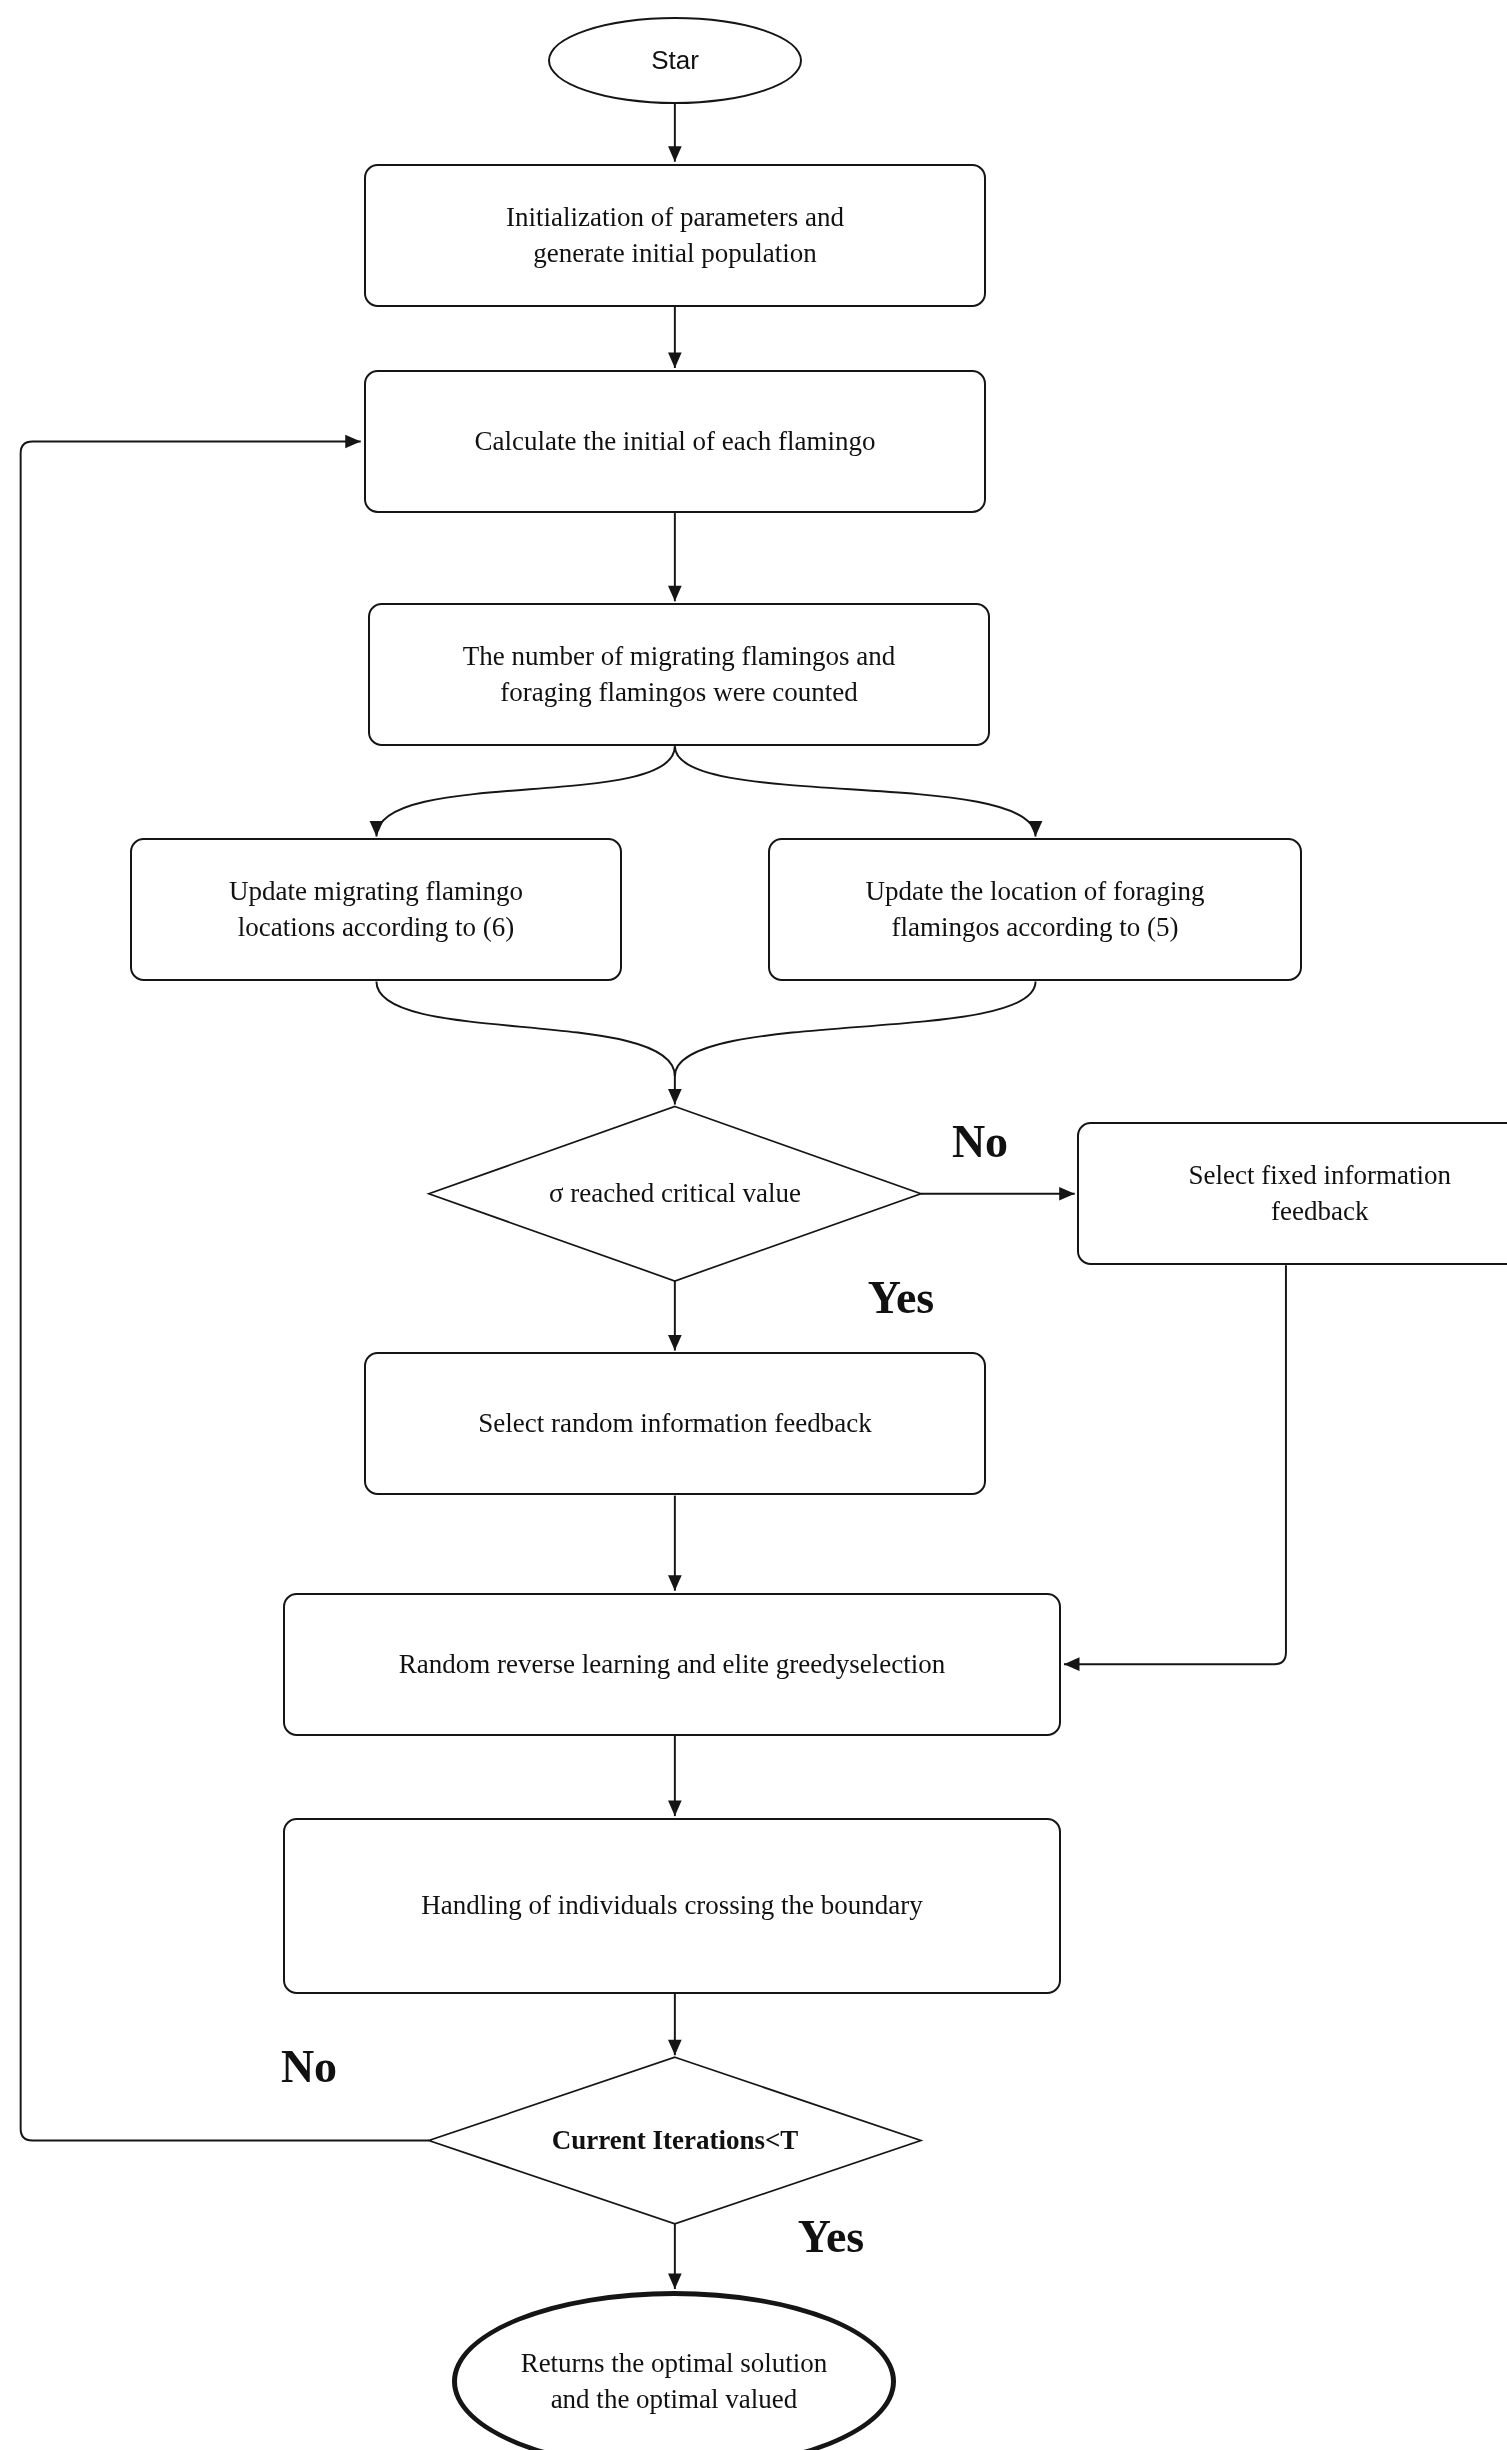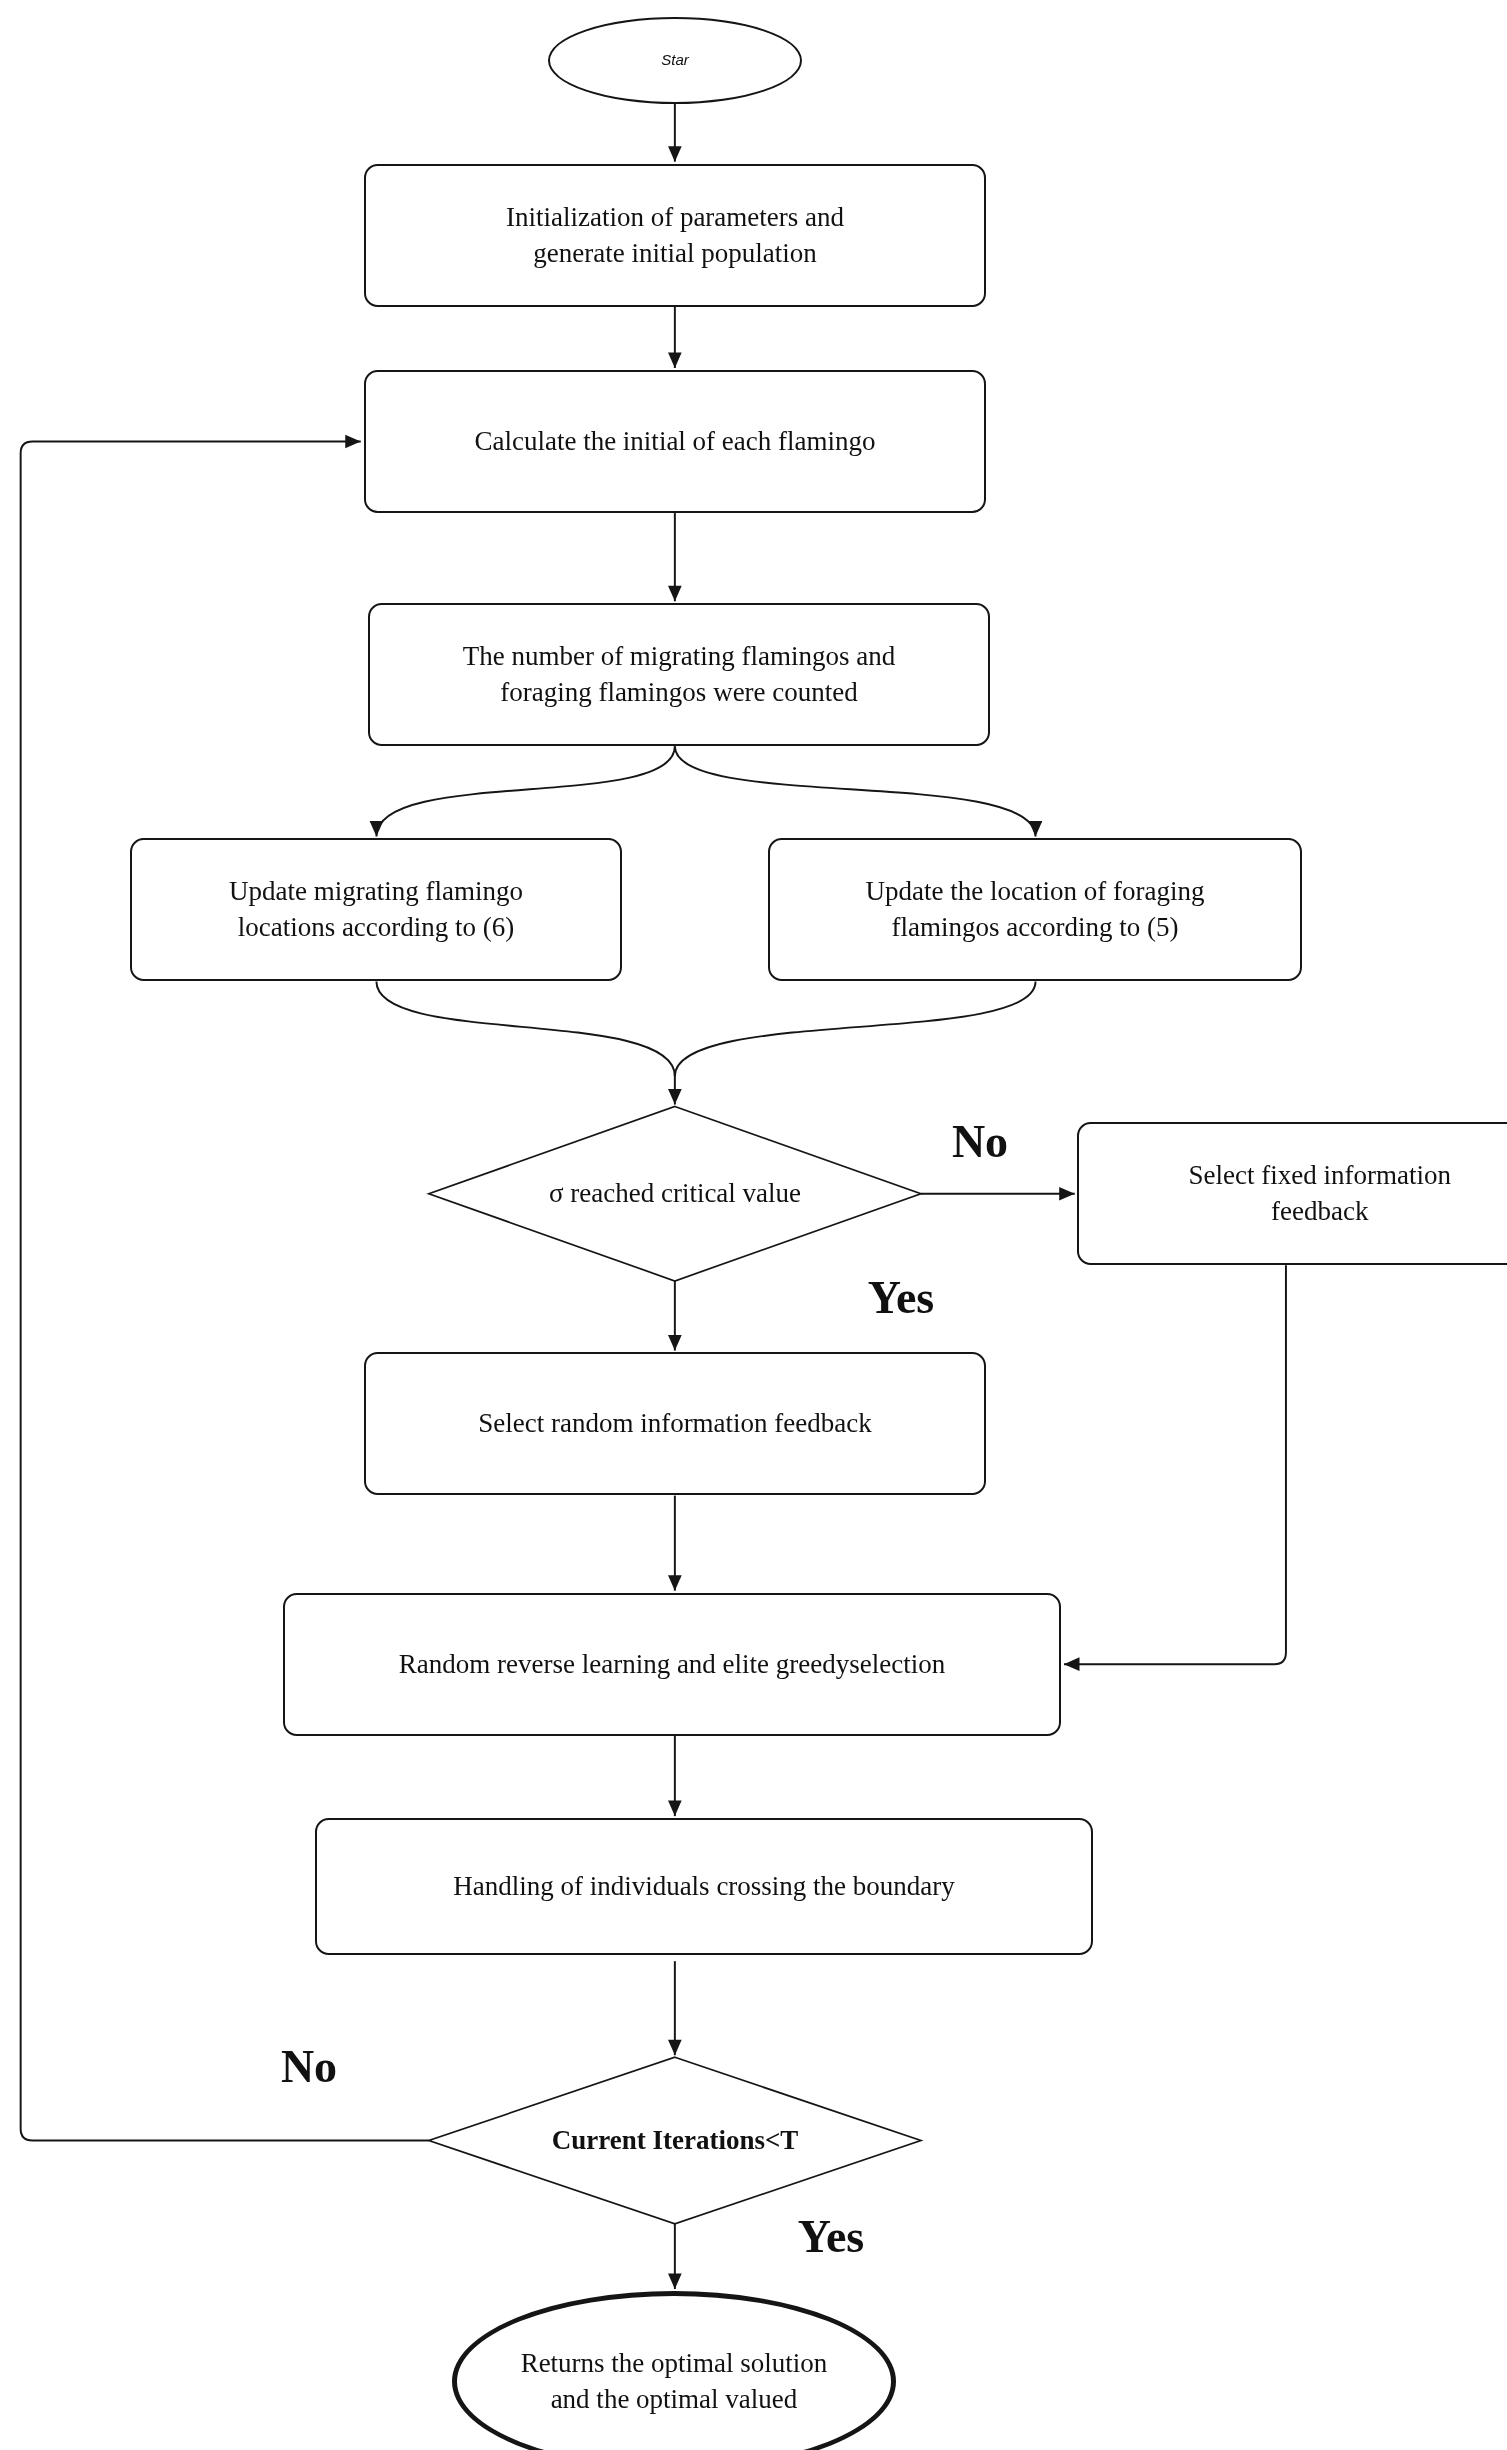--- a/index.html
+++ b/index.html
@@ -40,22 +40,21 @@
   }
   .terminator {
     border: 2.9px solid #151515;
     border-radius: 50%;
   }
   .terminator-end {
     border-width: 5.4px;
   }
   .start-text {
     font-family: "Liberation Sans", sans-serif;
-    font-size: 15px;
-    font-style: italic;
+    font-size: 26px;
   }
   .diamond-label {
     position: absolute;
     display: flex;
     align-items: center;
     justify-content: center;
     text-align: center;
     font-size: 27px;
     background: transparent;
   }
@@ -152,21 +151,21 @@
   </div>
 
   <div class="node rect" style="left:364px; top:1352px; width:622px; height:143px;">
     <span>Select random information feedback</span>
   </div>
 
   <div class="node rect" style="left:283px; top:1593px; width:778px; height:143px;">
     <span>Random reverse learning and elite greedyselection</span>
   </div>
 
-  <div class="node rect" style="left:283px; top:1818px; width:778px; height:137px;margin-left:32px;">
+  <div class="node rect" style="left:283px; top:1818px; width:778px; height:176px;">
     <span>Handling of individuals crossing the boundary</span>
   </div>
 
   <div class="diamond-label" style="left:469px; top:2111px; width:412px; height:59px;font-weight:bold;">Current Iterations&lt;T</div>
 
   <div class="node terminator terminator-end" style="left:452px; top:2291px; width:444px; height:181px;">
     <span>Returns the optimal solution
 and the optimal valued</span>
   </div>
 

